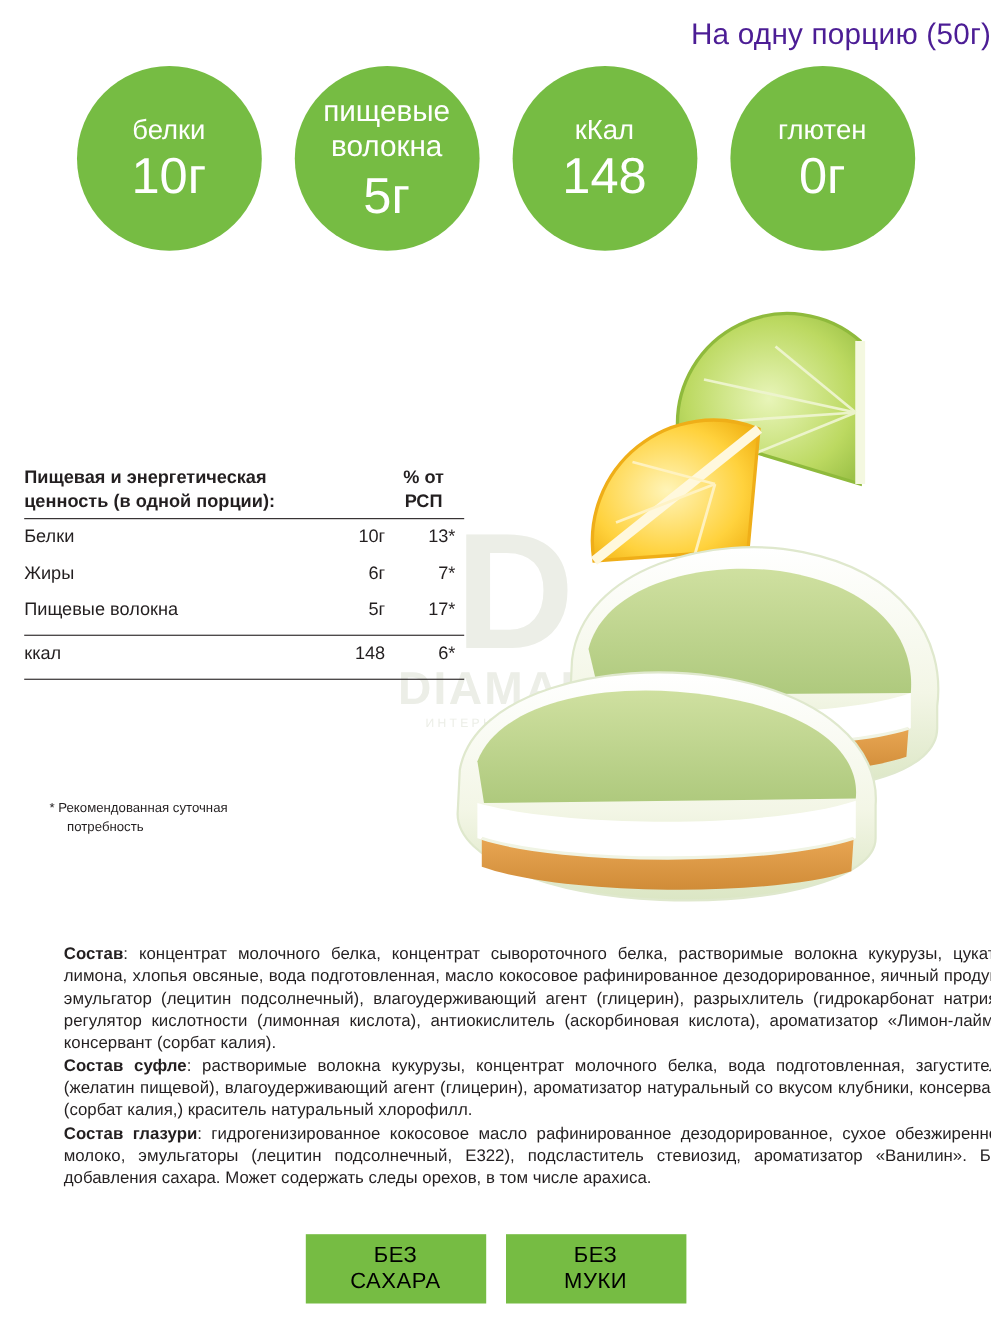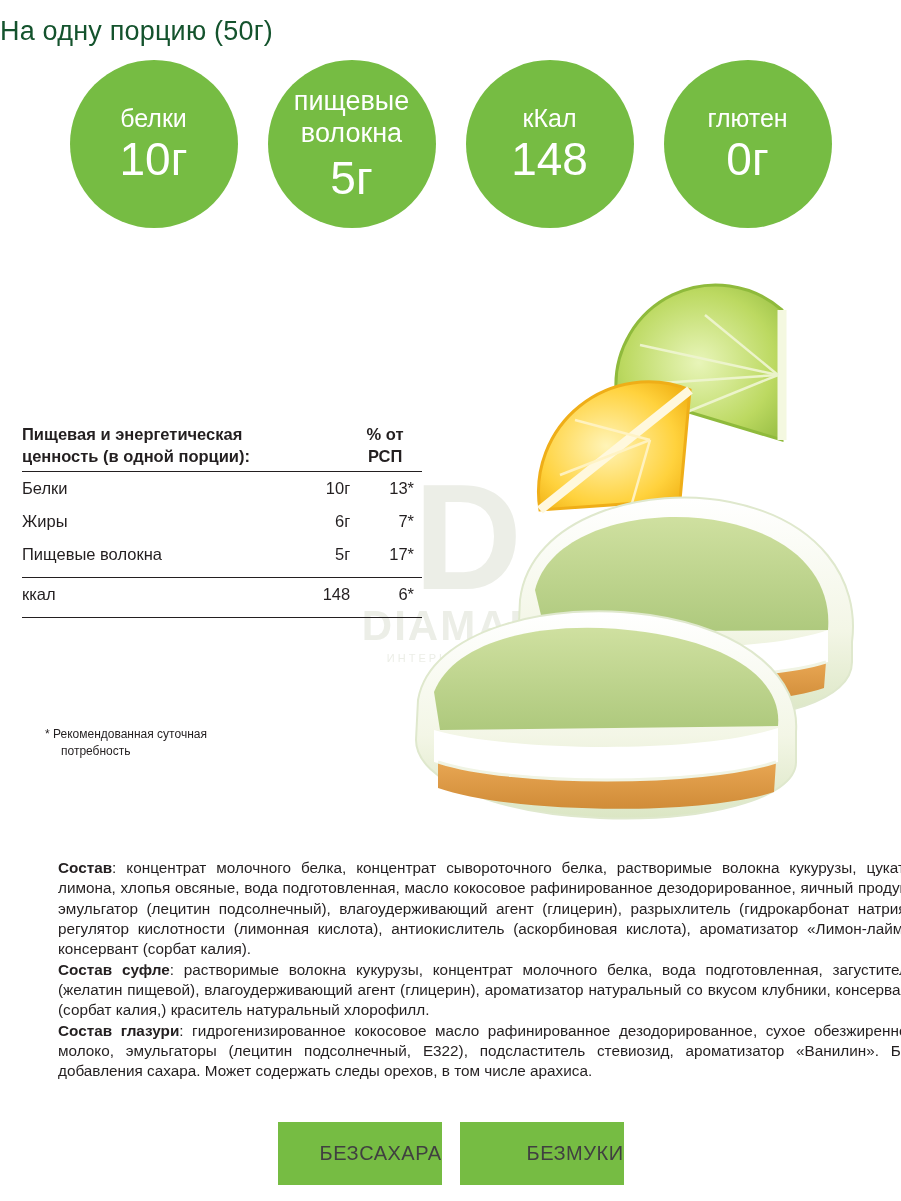--- a/index.html
+++ b/index.html
@@ -9,23 +9,23 @@
     height: 1201px;
     background: #ffffff;
     font-family: "Liberation Sans", sans-serif;
     color: #231f20;
     position: relative;
     overflow: hidden;
   }
 
   
   .title {
-    text-align: left;
+    text-align: right;
     font-size: 27px;
-    color: #14532d;
+    color: #4c1d95;
     padding-top: 16px;
     letter-spacing: 0.2px;
   }
 
   
   .circles {
     display: flex;
     justify-content: center;
     gap: 30px;
     margin-top: 13px;
@@ -148,24 +148,25 @@
     top: 1122px;
     width: 901px;
     display: flex;
     justify-content: center;
     gap: 18px;
   }
   .badge {
     width: 164px;
     height: 63px;
     background: #76bc43;
-    color: #404040;
+    color: #000000;
     display: flex;
+    flex-direction: column;
     align-items: center;
-    justify-content: flex-end;
+    justify-content: center;
     font-size: 20px;
     line-height: 1.18;
     letter-spacing: 0.5px;
   }
 </style>
 </head>
 <body>
 
 <div class="title">На одну порцию (50г)</div>
 

